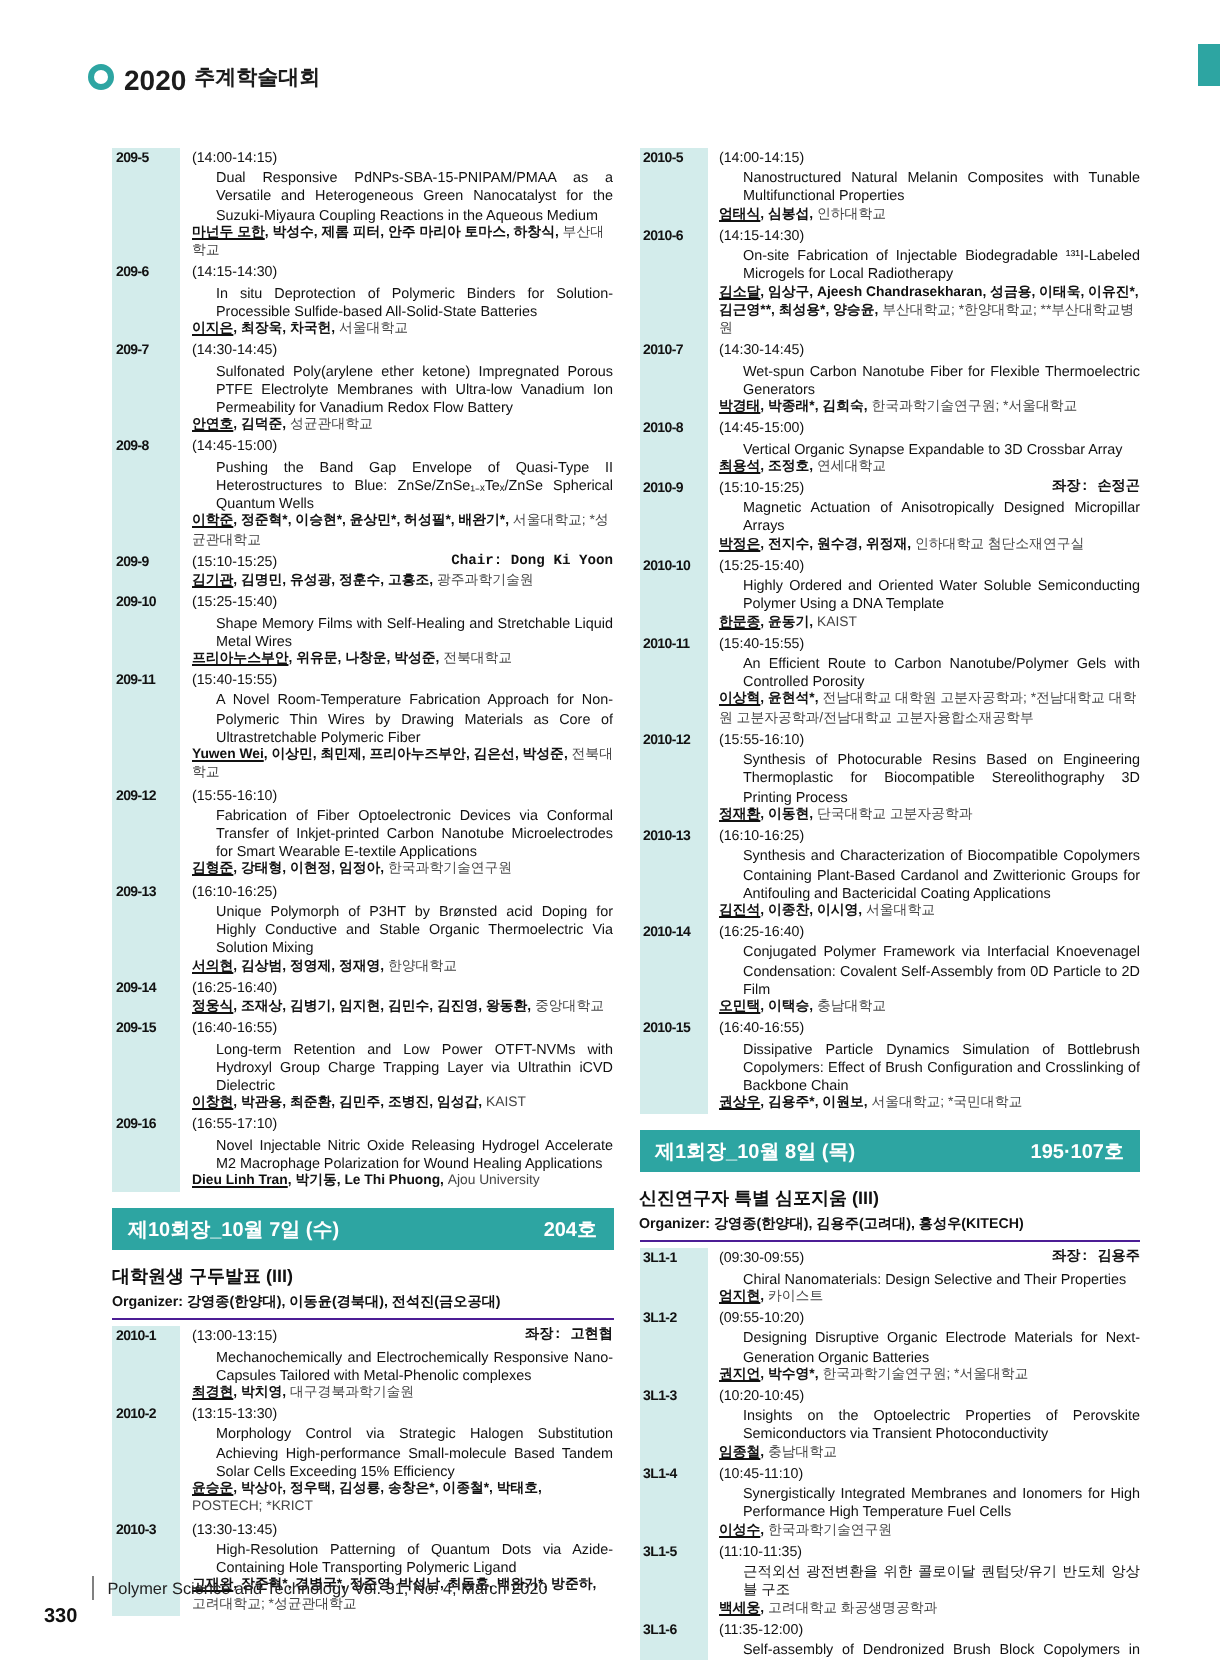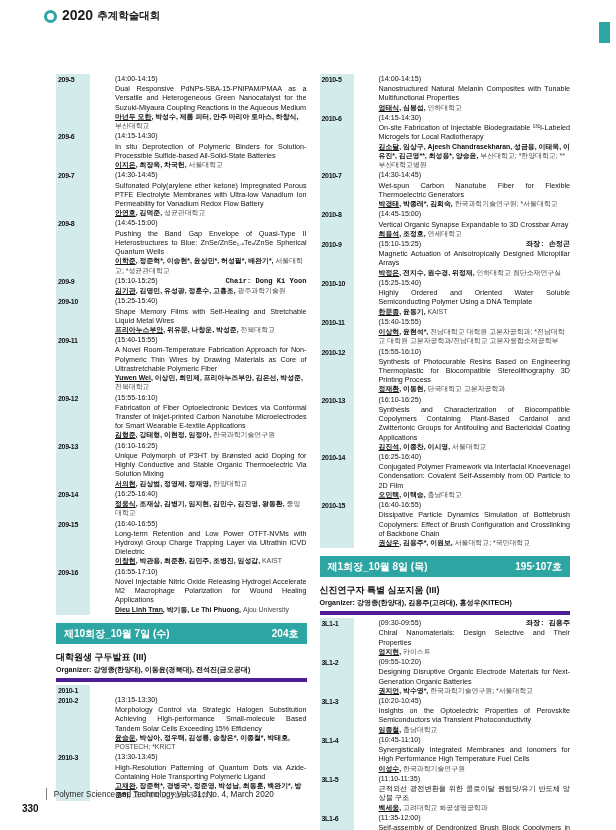--- a/index.html
+++ b/index.html
@@ -1,41 +1,41 @@
 <!DOCTYPE html>
 <html style="--accent: #2da5a2; --strip: #d3eceb;"><head>
 <meta charset="utf-8">
 <style>
   html,body{margin:0;padding:0;}
   body{width:616px;height:830px;background:#ffffff;font-family:"Liberation Sans",sans-serif;position:relative;overflow:hidden;color:#111;}
   :root{--accent:#2da5a2;--strip:#d3eceb;}
 
-  .page-header{position:absolute;top:7px;left:44px;display:flex;align-items:flex-end;}
+  .page-header{position:absolute;top:32px;left:44px;display:flex;align-items:flex-start;}
   .logo-ring{width:7px;height:7px;border:3px solid var(--accent);border-radius:50%;margin-right:5px;}
   .logo-year{font-size:14px;font-weight:700;color:#1c1c1c;margin-right:4px;}
   .logo-title{font-size:10.5px;font-weight:700;color:#1c1c1c;}
   .corner-tab{position:absolute;top:22px;right:6px;width:11px;height:21px;background:var(--accent);}
 
   .columns{position:absolute;top:74px;left:56px;width:514px;display:flex;gap:13px;}
   .col{flex:1;min-width:0;}
 
-  .entry{display:flex;gap:19px;}
+  .entry{display:flex;}
   .eid{flex:0 0 31px;background:var(--strip);font-weight:700;font-size:7px;line-height:9.2px;padding:1px 1px 0 2px;letter-spacing:-0.3px;}
   .ec{flex:1;min-width:0;padding:1px 0 1px 6px;}
   .el1{display:flex;justify-content:space-between;font-size:7.1px;line-height:9.2px;}
   .echair{font-weight:700;font-family:Liberation Mono, monospace;}
-  .etitle{font-size:7.2px;line-height:9.2px;text-align:justify;}
+  .etitle{font-size:7.2px;line-height:9.2px;text-align:justify;margin-left:12px;}
   .eauth{font-size:6.9px;line-height:9.3px;font-weight:700;}
   .eauth .lead{text-decoration:underline;}
   .eauth .affil{font-weight:400;color:#454545;}
 
   .banner{position:relative;background:var(--accent);color:#fff;font-weight:700;font-size:10px;padding:4px 8px 3px 8px;text-align:left;margin:8px 0 7px 0;}
   .banner .broom{position:absolute;right:8px;top:4px;}
 
-  .sec{border-bottom:4px solid #4c1d95;padding-bottom:3px;margin-bottom:3px;}
+  .sec{border-bottom:1px solid #4c1d95;padding-bottom:3px;margin-bottom:3px;}
   .sec-title{font-size:9px;font-weight:700;}
   .sec-org{font-size:7.1px;font-weight:700;text-align:left;margin-top:1px;}
 
   .page-footer{position:absolute;left:22px;bottom:16px;display:flex;align-items:center;gap:7px;}
   .footer-page{font-size:10px;font-weight:700;margin-top:29px;}
   .footer-rule{width:1px;height:12px;background:#808080;}
   .footer-journal{font-size:8.2px;color:#222;}
 </style>
 </head>
 <body>
@@ -185,20 +185,28 @@
       <span class="btitle">제10회장_10월 7일 (수)</span>
       <span class="broom">204호</span>
     </div>
     <div class="sec">
       <div class="sec-title">대학원생 구두발표 (III)</div>
       <div class="sec-org">Organizer: 강영종(한양대), 이동윤(경북대), 전석진(금오공대)</div>
     </div>
     <div>
         <div class="entry">
           <div class="eid">2010-1</div>
+          <div class="ec">
+            <div class="el1">
+              <span class="etime">(13:00-13:15)</span>
+              <span class="echair">좌장: 고현협</span>
+            </div>
+            <div class="etitle">Mechanochemically and Electrochemically Responsive Nano-Capsules Tailored with Metal-Phenolic complexes</div>
+            <div class="eauth"><span class="lead">최경현</span><span>, 박치영, </span><span class="affil">대구경북과학기술원</span></div>
+          </div>
         </div>
         <div class="entry">
           <div class="eid">2010-2</div>
           <div class="ec">
             <div class="el1">
               <span class="etime">(13:15-13:30)</span>
               <span class="echair"></span>
             </div>
             <div class="etitle">Morphology Control via Strategic Halogen Substitution Achieving High-performance Small-molecule Based Tandem Solar Cells Exceeding 15% Efficiency</div>
             <div class="eauth"><span class="lead">윤승운</span><span>, 박상아, 정우택, 김성룡, 송창은*, 이종철*, 박태호, </span><span class="affil">POSTECH; *KRICT</span></div>
@@ -286,20 +294,21 @@
             <div class="eauth"><span class="lead">한문종</span><span>, 윤동기, </span><span class="affil">KAIST</span></div>
           </div>
         </div>
         <div class="entry">
           <div class="eid">2010-11</div>
           <div class="ec">
             <div class="el1">
               <span class="etime">(15:40-15:55)</span>
               <span class="echair"></span>
             </div>
+            <div class="etitle">An Efficient Route to Carbon Nanotube/Polymer Gels with Controlled Porosity</div>
             <div class="eauth"><span class="lead">이상혁</span><span>, 윤현석*, </span><span class="affil">전남대학교 대학원 고분자공학과; *전남대학교 대학원 고분자공학과/전남대학교 고분자융합소재공학부</span></div>
           </div>
         </div>
         <div class="entry">
           <div class="eid">2010-12</div>
           <div class="ec">
             <div class="el1">
               <span class="etime">(15:55-16:10)</span>
               <span class="echair"></span>
             </div>

